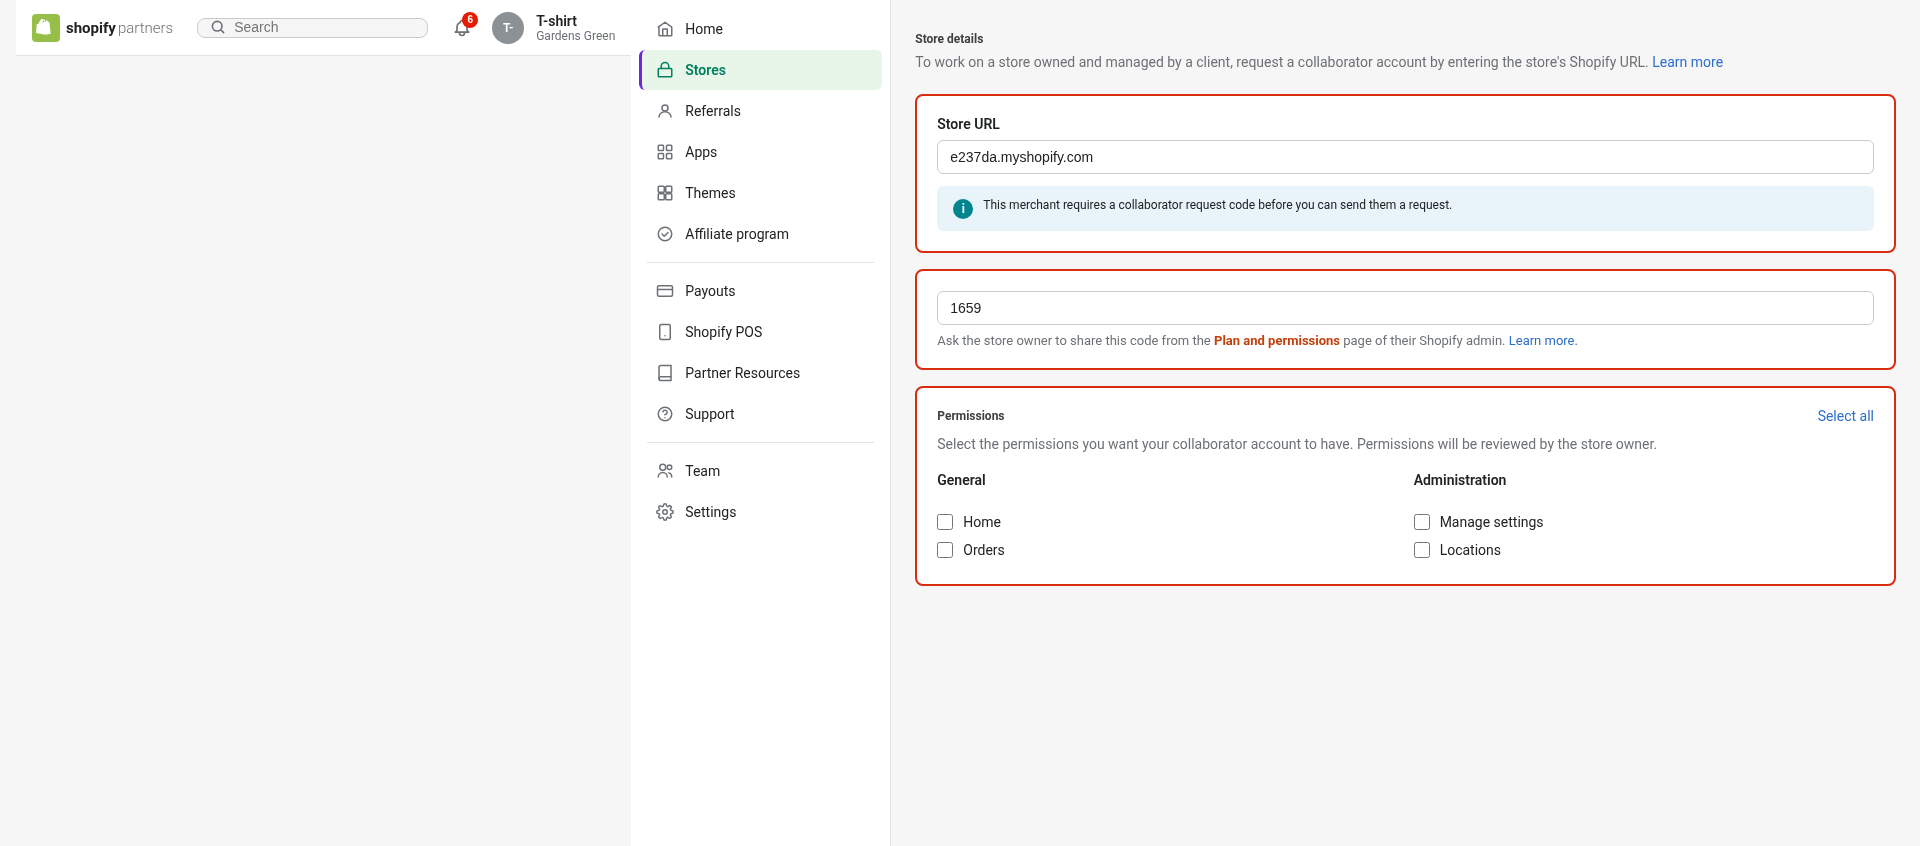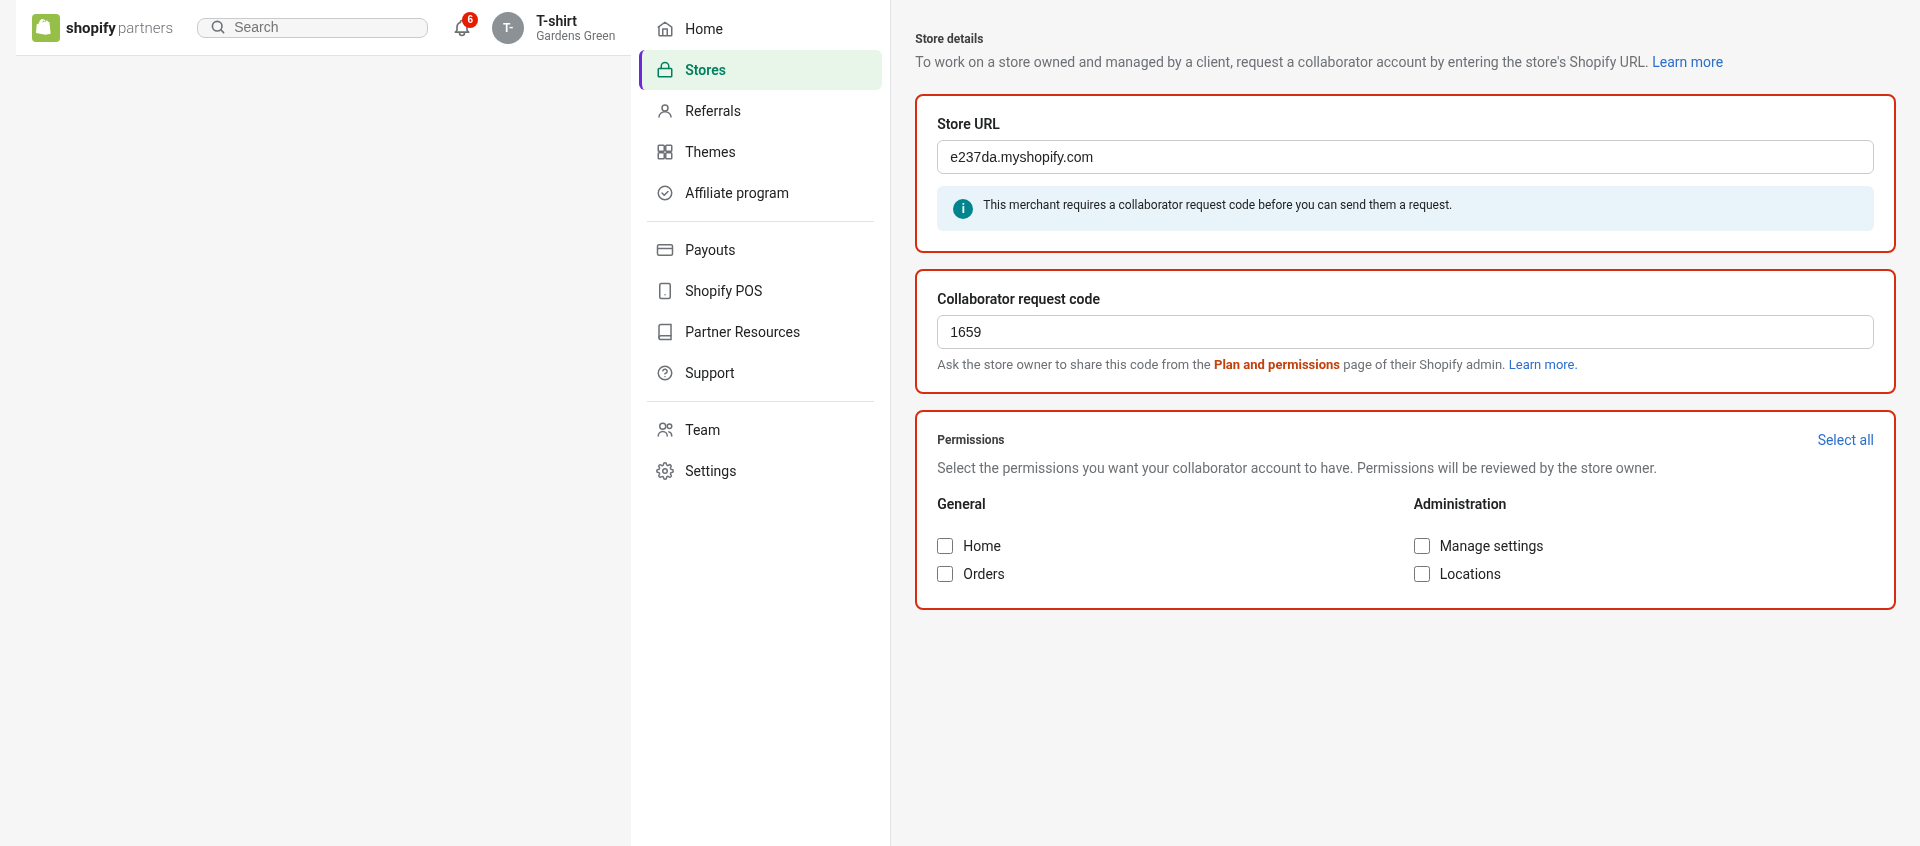--- a/index.html
+++ b/index.html
@@ -138,20 +138,31 @@
       <div class="sidebar-item">
         <span class="sidebar-icon">
           <svg width="18" height="18" fill="none" viewBox="0 0 24 24">
               <circle cx="12" cy="8" r="4" stroke="#6d7175" stroke-width="2"></circle>
               <path d="M4 20c0-4 3.6-7 8-7s8 3 8 7" stroke="#6d7175" stroke-width="2" stroke-linecap="round"></path>
             </svg>
         </span>
         <span>Referrals</span>
       </div>
 
+      <div class="sidebar-item">
+        <span class="sidebar-icon">
+          <svg width="18" height="18" fill="none" viewBox="0 0 24 24">
+              <rect x="3" y="3" width="7" height="7" rx="1" stroke="#6d7175" stroke-width="2"></rect>
+              <rect x="14" y="3" width="7" height="7" rx="1" stroke="#6d7175" stroke-width="2"></rect>
+              <rect x="3" y="14" width="7" height="7" rx="1" stroke="#6d7175" stroke-width="2"></rect>
+              <rect x="14" y="14" width="7" height="7" rx="1" stroke="#6d7175" stroke-width="2"></rect>
+            </svg>
+        </span>
+        <span>Apps</span>
+      </div>
 
       <div class="sidebar-item">
         <span class="sidebar-icon">
           <svg width="18" height="18" fill="none" viewBox="0 0 24 24">
               <rect x="3" y="3" width="8" height="8" rx="1" stroke="#6d7175" stroke-width="2"></rect>
               <rect x="13" y="3" width="8" height="8" rx="1" stroke="#6d7175" stroke-width="2"></rect>
               <rect x="3" y="13" width="8" height="8" rx="1" stroke="#6d7175" stroke-width="2"></rect>
               <rect x="13" y="13" width="8" height="8" rx="1" stroke="#6d7175" stroke-width="2"></rect>
             </svg>
         </span>
@@ -248,21 +259,20 @@
         <div class="card">
           <div class="field-label">Store URL</div>
           <input type="text" class="text-input" value="e237da.myshopify.com" style="">
           <div class="info-box">
             <div class="info-icon">i</div>
             <span class="info-text">This merchant requires a collaborator request code before you can send them a request.</span>
           </div>
         </div>
 
         <div class="card">
-          <div class="field-label">Collaborator request code</div>
           <input type="text" class="text-input" value="1659" style="">
           <p class="field-help">
             <span>Ask the store owner to share this code from the</span>
             <strong>Plan and permissions</strong>
             <span> page of their Shopify admin. </span>
             <a href="#">Learn more.</a>
           </p>
         </div>
 
         <div class="card card-last">

